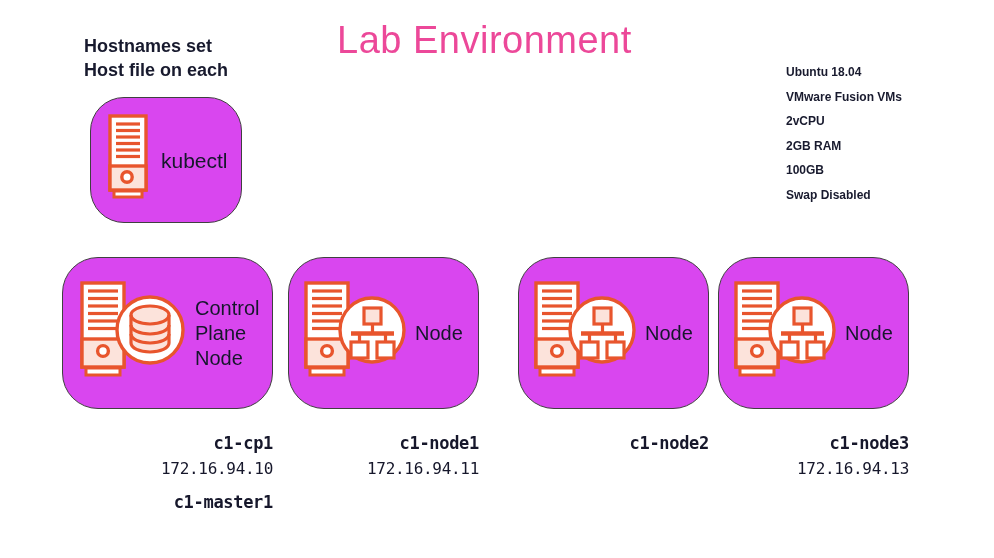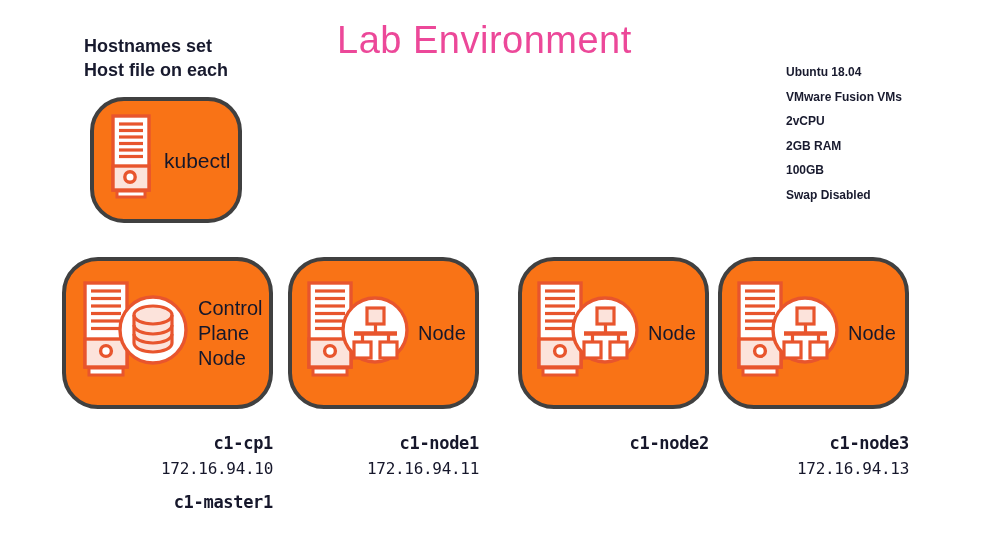--- a/index.html
+++ b/index.html
@@ -53,24 +53,24 @@
     top: 60px;
     font-size: 12px;
     line-height: 24.5px;
     margin-left: 37px;
   }
   .note-line { display: block; }
 
   
   .card {
     position: absolute;
-    border: 4px solid #404040;
+    border: 1px solid #404040;
     border-radius: 36px;
     box-sizing: border-box;
-    background: #f97316;
+    background: #d946ef;
   }
   .card-kubectl {
     left: 90px;
     top: 97px;
     width: 152px;
     height: 126px;
     border-radius: 34px;
   }
   .card-node {
     top: 257px;

